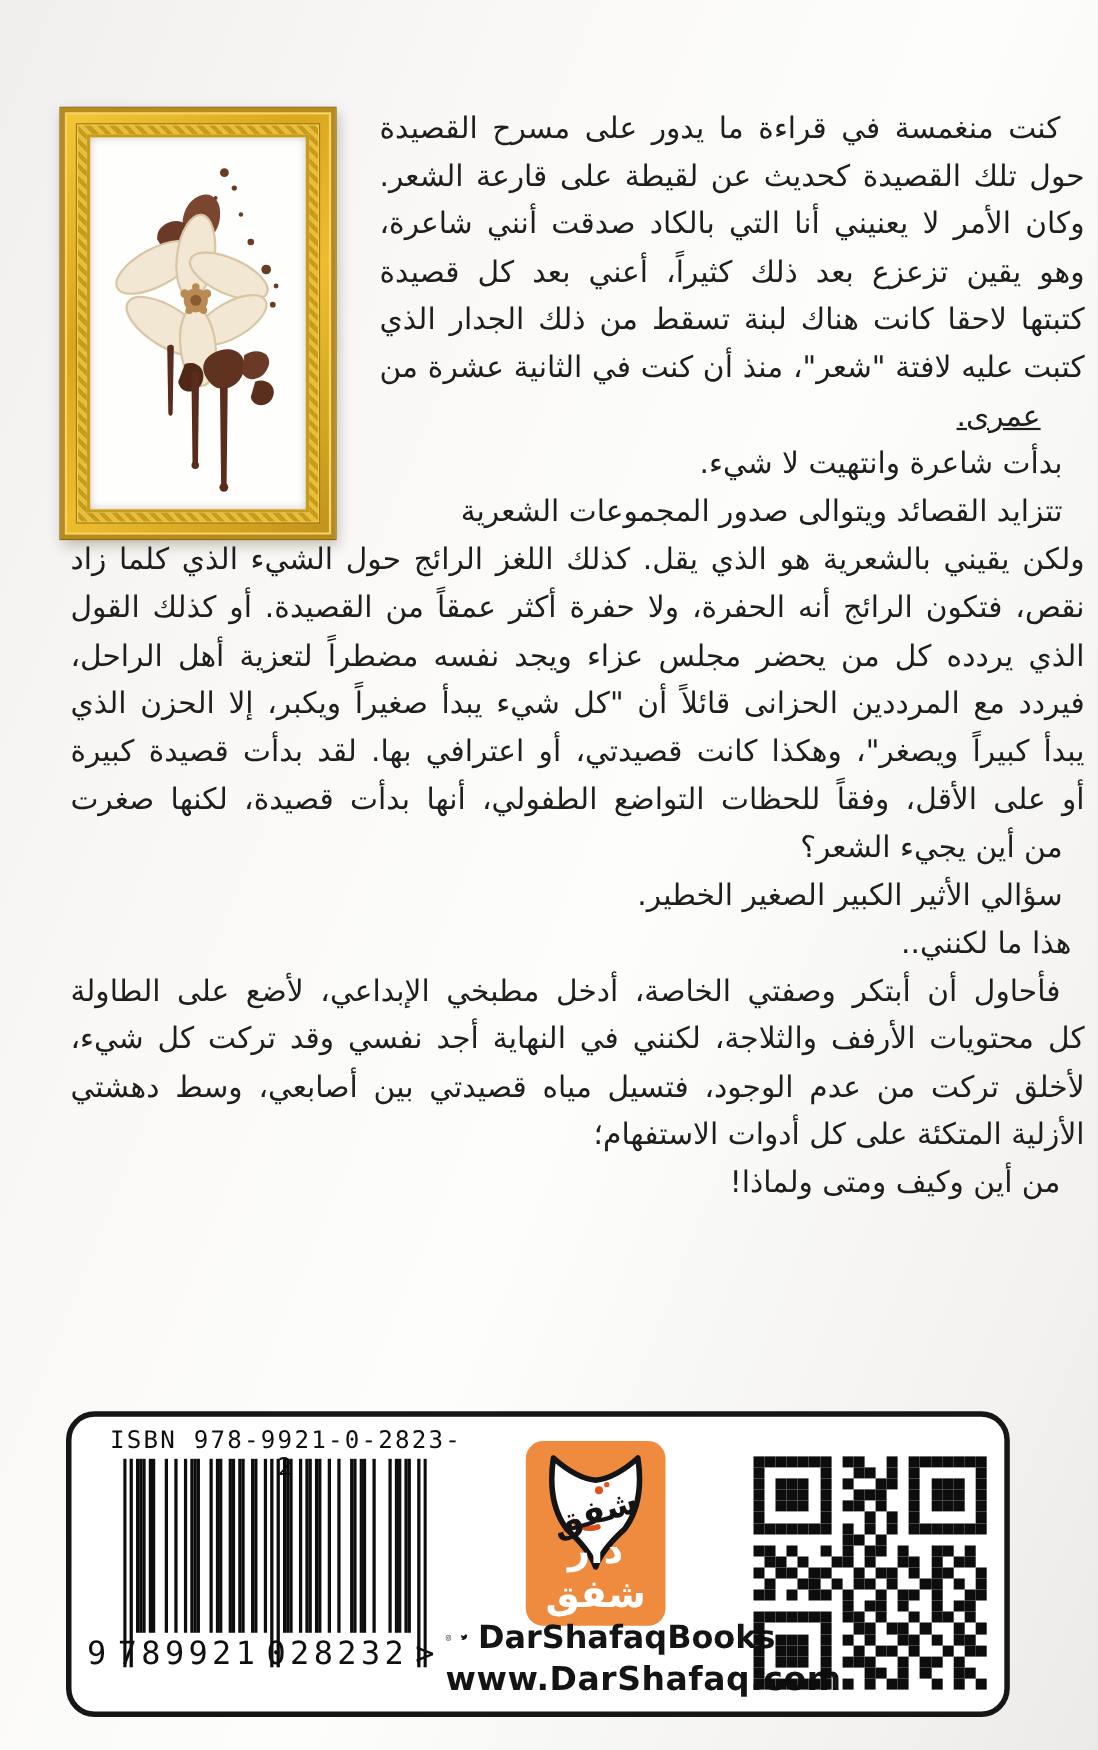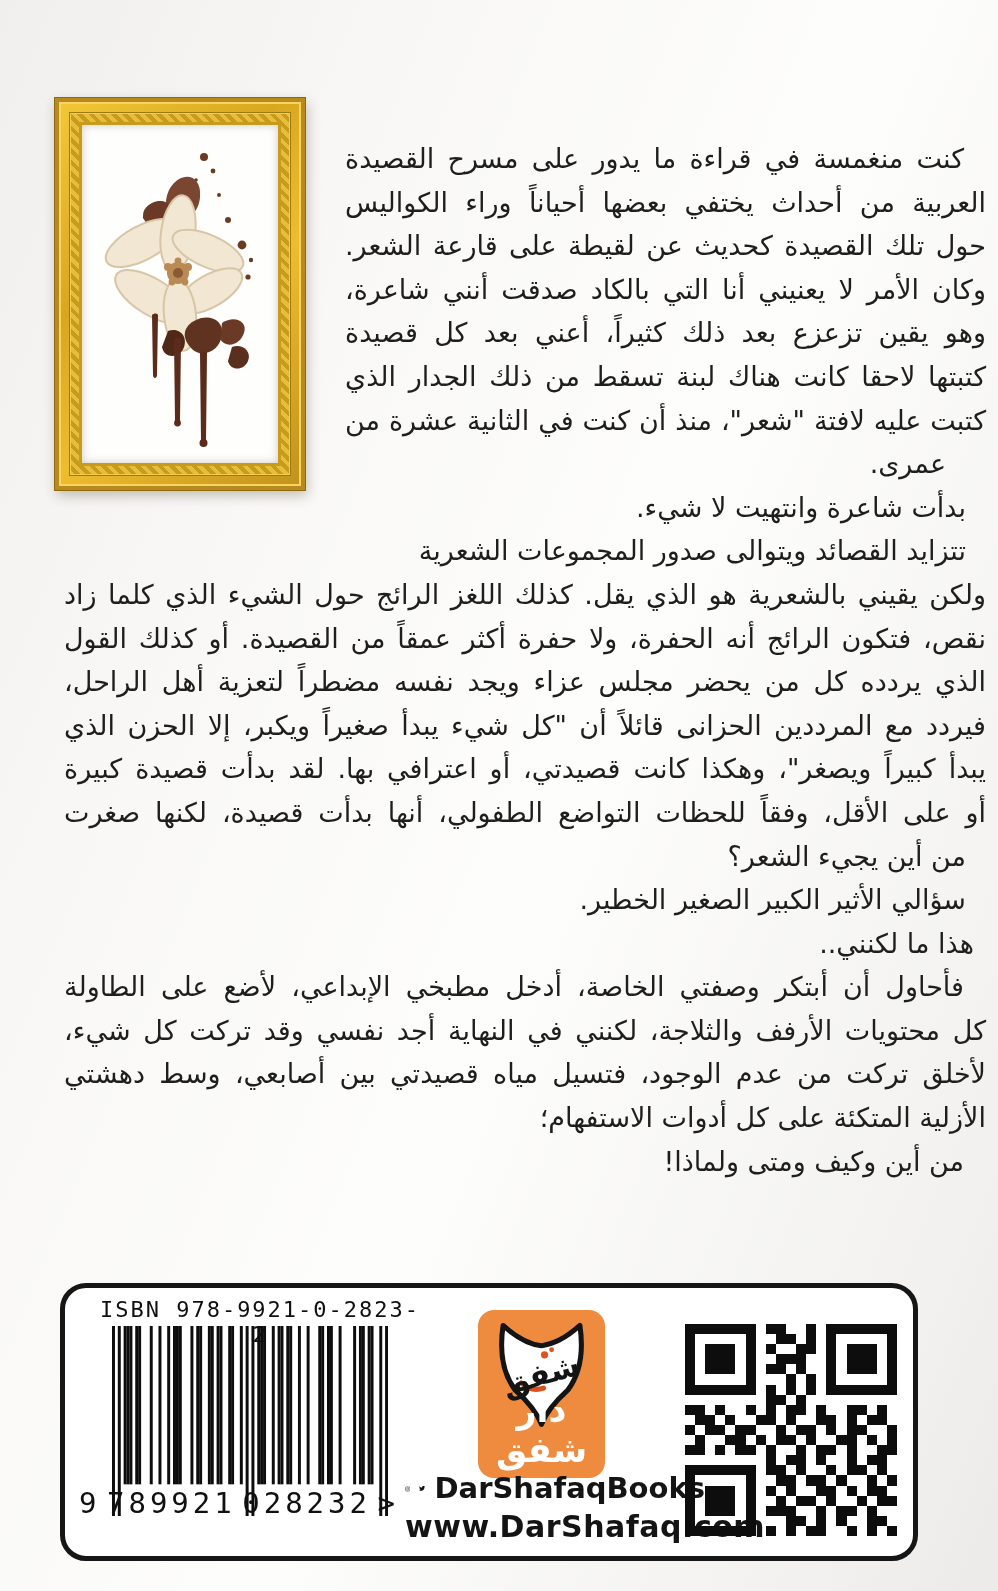--- a/index.html
+++ b/index.html
@@ -132,28 +132,27 @@
             <path d="M118,228 C120,226 124,226 125,228 L124,316 C124,321 119,321 119,316 Z"></path>
             <circle cx="121.5" cy="318" r="4"></circle>
             <circle cx="95.5" cy="298" r="3.4"></circle>
           </g>
         </svg>
       </div>
     </div>
   </div>
 
   <div id="body-text">
-      <div class="ln j narrow" style="text-indent: 22px; margin-top: 42px;">كنت منغمسة في قراءة ما يدور على مسرح القصيدة</div>
-      <div class="ln j narrow">العربية من أحداث يختفي بعضها أحياناً وراء الكواليس</div>
+      <div class="ln j narrow" style="text-indent: 22px;">كنت منغمسة في قراءة ما يدور على مسرح القصيدة</div>
       <div class="ln j narrow">حول تلك القصيدة كحديث عن لقيطة على قارعة الشعر.</div>
       <div class="ln j narrow">وكان الأمر لا يعنيني أنا التي بالكاد صدقت أنني شاعرة،</div>
       <div class="ln j narrow">وهو يقين تزعزع بعد ذلك كثيراً، أعني بعد كل قصيدة</div>
       <div class="ln j narrow">كتبتها لاحقا كانت هناك لبنة تسقط من ذلك الجدار الذي</div>
       <div class="ln j narrow">كتبت عليه لافتة "شعر"، منذ أن كنت في الثانية عشرة من</div>
-      <div class="ln r narrow" style="padding-left: 0px; padding-right: 40px;">عمرى.</div>
+      <div class="ln r narrow" style="padding-left: 0px; padding-right: 40px; text-decoration: underline;">عمرى.</div>
       <div class="ln r narrow" style="padding-left: 0px; padding-right: 20px;">بدأت شاعرة وانتهيت لا شيء.</div>
       <div class="ln r" style="padding-left: 0px; padding-right: 20px;">تتزايد القصائد ويتوالى صدور المجموعات الشعرية</div>
       <div class="ln j">ولكن يقيني بالشعرية هو الذي يقل. كذلك اللغز الرائج حول الشيء الذي كلما زاد</div>
       <div class="ln j">نقص، فتكون الرائج أنه الحفرة، ولا حفرة أكثر عمقاً من القصيدة. أو كذلك القول</div>
       <div class="ln j">الذي يردده كل من يحضر مجلس عزاء ويجد نفسه مضطراً لتعزية أهل الراحل،</div>
       <div class="ln j">فيردد مع المرددين الحزانى قائلاً أن "كل شيء يبدأ صغيراً ويكبر، إلا الحزن الذي</div>
       <div class="ln j">يبدأ كبيراً ويصغر"، وهكذا كانت قصيدتي، أو اعترافي بها. لقد بدأت قصيدة كبيرة</div>
       <div class="ln j">أو على الأقل، وفقاً للحظات التواضع الطفولي، أنها بدأت قصيدة، لكنها صغرت</div>
       <div class="ln r" style="padding-left: 0px; padding-right: 20px;">من أين يجيء الشعر؟</div>
       <div class="ln r" style="padding-left: 0px; padding-right: 20px;">سؤالي الأثير الكبير الصغير الخطير.</div>

